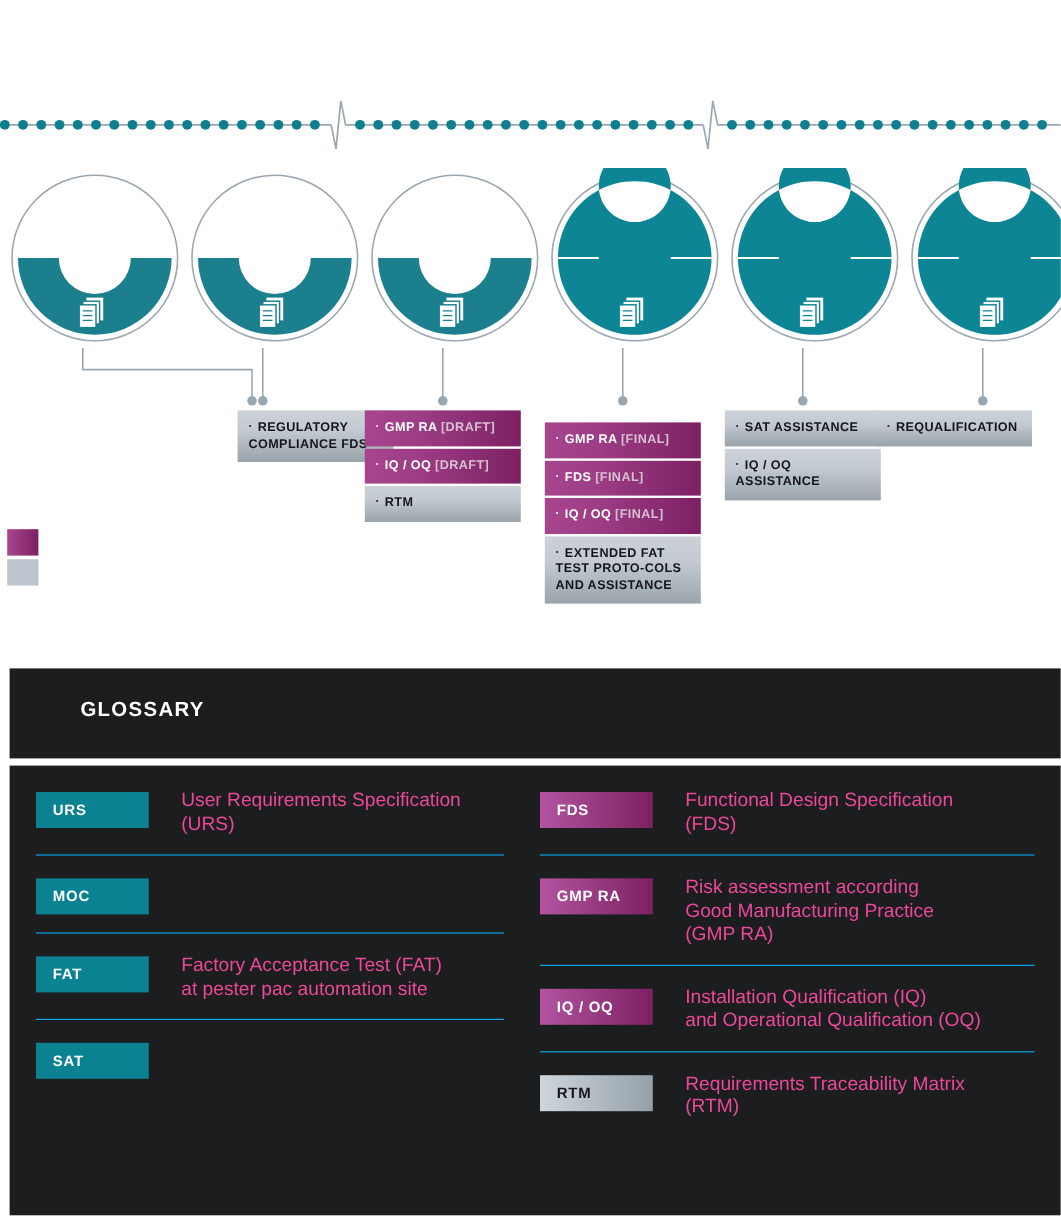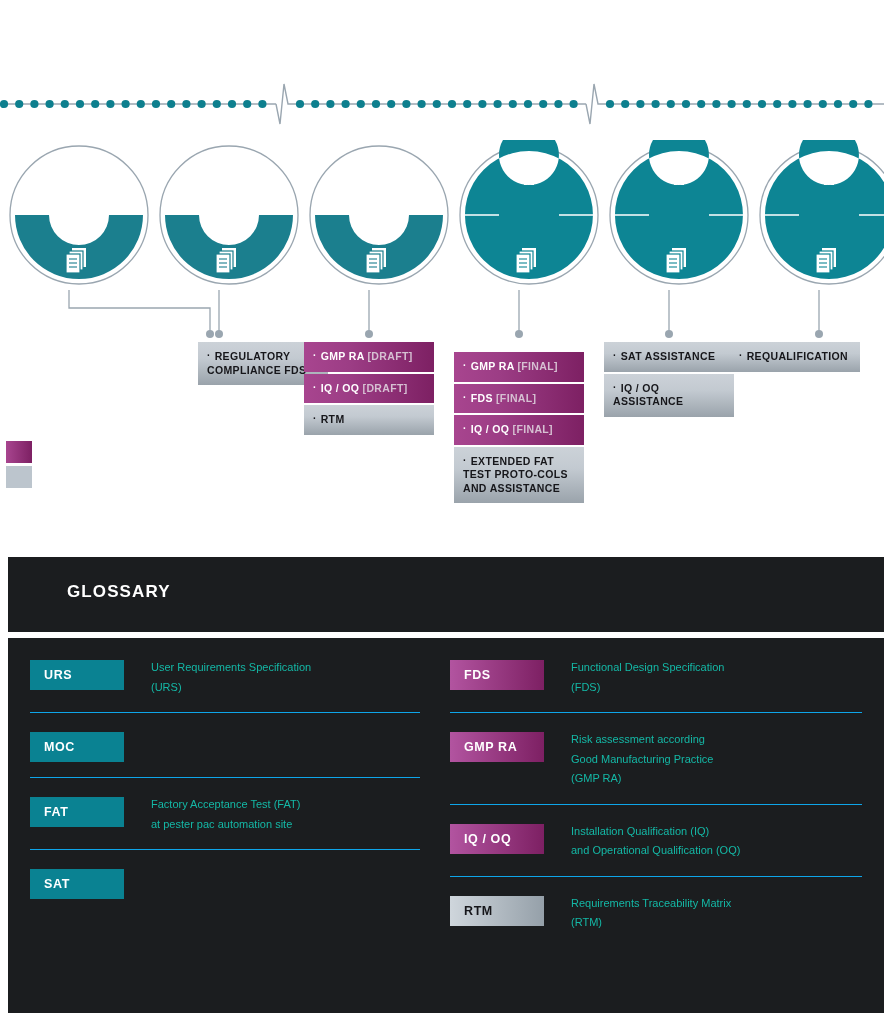--- a/index.html
+++ b/index.html
@@ -67,21 +67,21 @@
     border-bottom:1px solid #0ea5e9;margin-bottom:17px;}
   .gloss-row.last{border-bottom:none;}
   .tag{
     flex:0 0 auto;width:94px;height:30px;line-height:30px;
     font-size:12.5px;font-weight:bold;color:#ffffff;letter-spacing:.6px;
     padding-left:14px;box-sizing:border-box;margin-right:27px;margin-top:2px;
   }
   .tag.teal{background:#0a8292;}
   .tag.purple{background:linear-gradient(90deg,#b254a0 0%,#7d2063 100%);}
   .tag.silver{background:linear-gradient(90deg,#cfd6dc 0%,#95a0a9 100%);color:#16161a;}
-  .gloss-def{color:#14b8a6;font-size:11px;line-height:19.5px;}
+  .gloss-def{color:#ec4899;font-size:16px;line-height:19.5px;}
 </style>
 </head>
 <body>
 
 <div id="timeline">
   <svg width="884" height="58" viewBox="0 0 884 58">
     <g>
       <line x1="0" y1="26" x2="276" y2="26" stroke="#9aa6b0" stroke-width="1.4"></line>
       <line x1="296" y1="26" x2="586" y2="26" stroke="#9aa6b0" stroke-width="1.4"></line>
       <line x1="606" y1="26" x2="884" y2="26" stroke="#9aa6b0" stroke-width="1.4"></line>

